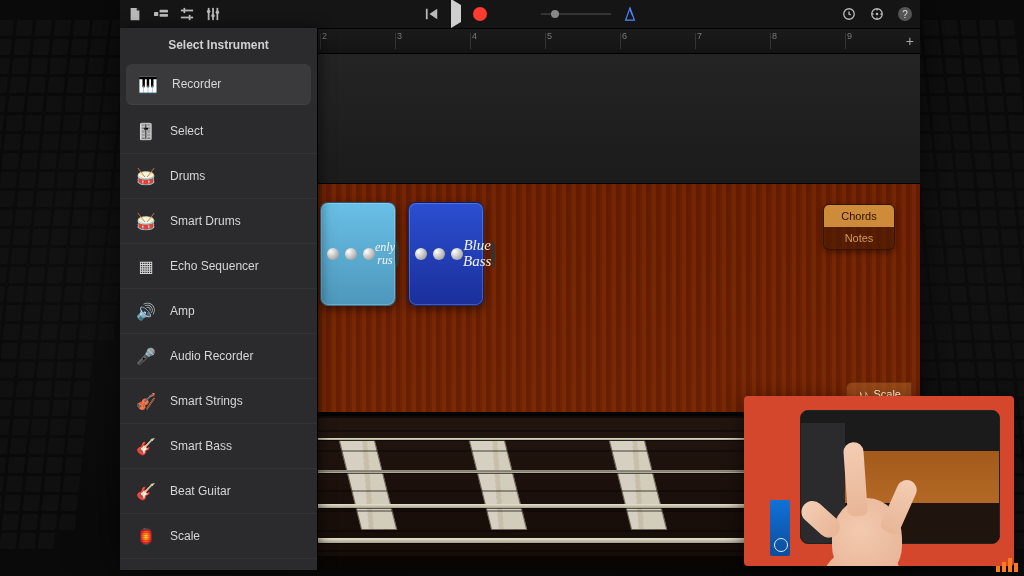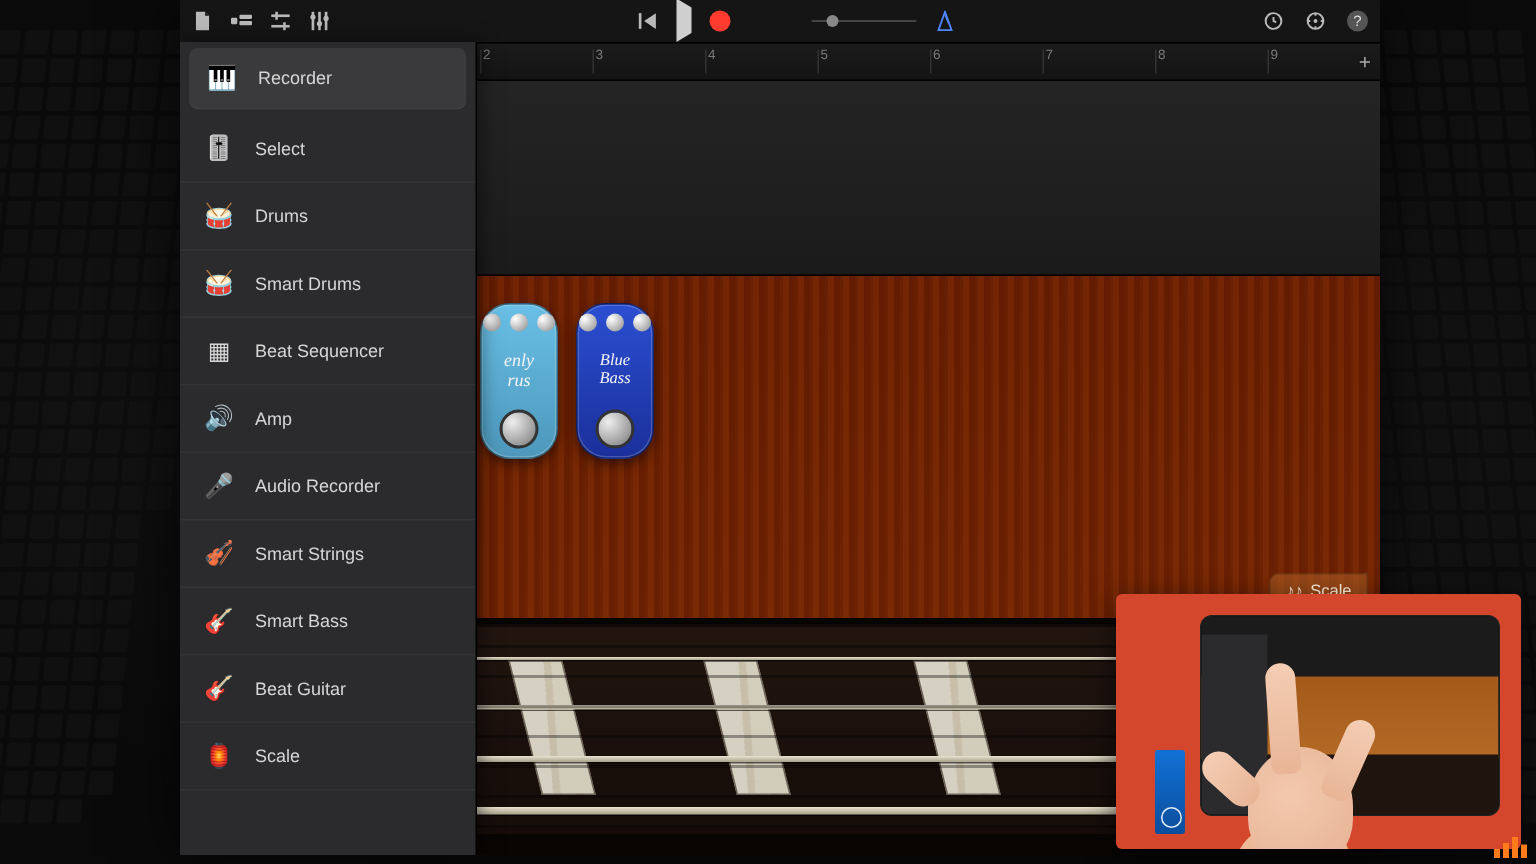--- a/index.html
+++ b/index.html
@@ -58,23 +58,23 @@
   }
   .wood{
     position:absolute; inset:0;
     background:
       repeating-linear-gradient(90deg,#a35a1a 0 2px,#b46a26 2px 6px,#9b5015 6px 10px),
       linear-gradient(#a35a1a,#b46a26);
     background-blend-mode:multiply;
   }
   .pedals{position:absolute; left:200px; top:18px; display:flex; gap:12px;}
   .pedal{
-    width:52px; height:104px; border-radius:20px; border:1px solid rgba(0,0,0,.4);
+    width:76px; height:104px; border-radius:8px; border:1px solid rgba(0,0,0,.4);
     box-shadow:0 3px 8px rgba(0,0,0,.5), inset 0 0 0 1px rgba(255,255,255,.2);
-    display:flex; flex-direction:column; align-items:center; justify-content:space-between;
+    display:flex; align-items:center; justify-content:space-between;
     padding:6px; color:#f4f4f4; font-family:Georgia,serif;
   }
   .pedal .knobs{display:flex; gap:6px;}
   .knob{width:12px;height:12px;border-radius:50%;background:radial-gradient(circle at 30% 30%,#fff,#888);}
   .pedal .title{font-size:12px; text-align:center; font-style:italic; line-height:1.05;}
   .footsw{width:26px;height:26px;border-radius:50%;background:radial-gradient(circle at 30% 30%,#eee,#777);border:2px solid #333;}
   .pedal-cyan{background:linear-gradient(#69bfe6,#4d97bb);}
   .pedal-blue{background:linear-gradient(#2b4fd1,#1a2f9a);}
   .chord-toggle{
     position:absolute; right:25px; top:20px; width:72px;
@@ -866,25 +866,29 @@
           </div>
         <div class="title"><span>enly</span><br><span>rus</span></div>
         <div class="footsw"></div>
       </div>
       <div class="pedal pedal-blue">
         <div class="knobs">
             <span class="knob"></span>
             <span class="knob"></span>
             <span class="knob"></span>
           </div>
-        <div class="title" style="font-family:'Brush Script MT',cursive;font-size:11px;"><span>Blue</span><br><span>Bass</span></div>
+        <div class="title" style="font-family:'Brush Script MT',cursive;font-size:15px;"><span>Blue</span><br><span>Bass</span></div>
         <div class="footsw"></div>
       </div>
     </div>
 
+    <div class="chord-toggle">
+      <div class="active">Chords</div>
+      <div>Notes</div>
+    </div>
 
     <div class="scale-btn">
         <span>Scale</span>
       </div>
 
     <div class="neck">
       <div id="inlays">
           <div class="fret-inlay" style="left: 230px;"></div>
           <div class="fret-inlay" style="left: 360px;"></div>
           <div class="fret-inlay" style="left: 500px;"></div>
@@ -892,40 +896,41 @@
       <div class="strings" id="strings">
           <div class="string" style="top: 26px; height: 2px;"></div>
           <div class="string" style="top: 58px; height: 3px;"></div>
           <div class="string" style="top: 92px; height: 4px;"></div>
           <div class="string" style="top: 126px; height: 5px;"></div>
         </div>
     </div>
   </div>
 
   <div class="panel">
+    <h2>Select Instrument</h2>
     <ul id="instList">
         <li class="selected">
           <span class="inst-icon">🎹</span>
           <span>Recorder</span>
         </li>
         <li>
           <span class="inst-icon">🎚️</span>
           <span>Select</span>
         </li>
         <li>
           <span class="inst-icon">🥁</span>
           <span>Drums</span>
         </li>
         <li>
           <span class="inst-icon">🥁</span>
           <span>Smart Drums</span>
         </li>
         <li>
           <span class="inst-icon">▦</span>
-          <span>Beat Sequencer</span>
+          <span>Echo Sequencer</span>
         </li>
         <li>
           <span class="inst-icon">🔊</span>
           <span>Amp</span>
         </li>
         <li>
           <span class="inst-icon">🎤</span>
           <span>Audio Recorder</span>
         </li>
         <li>

